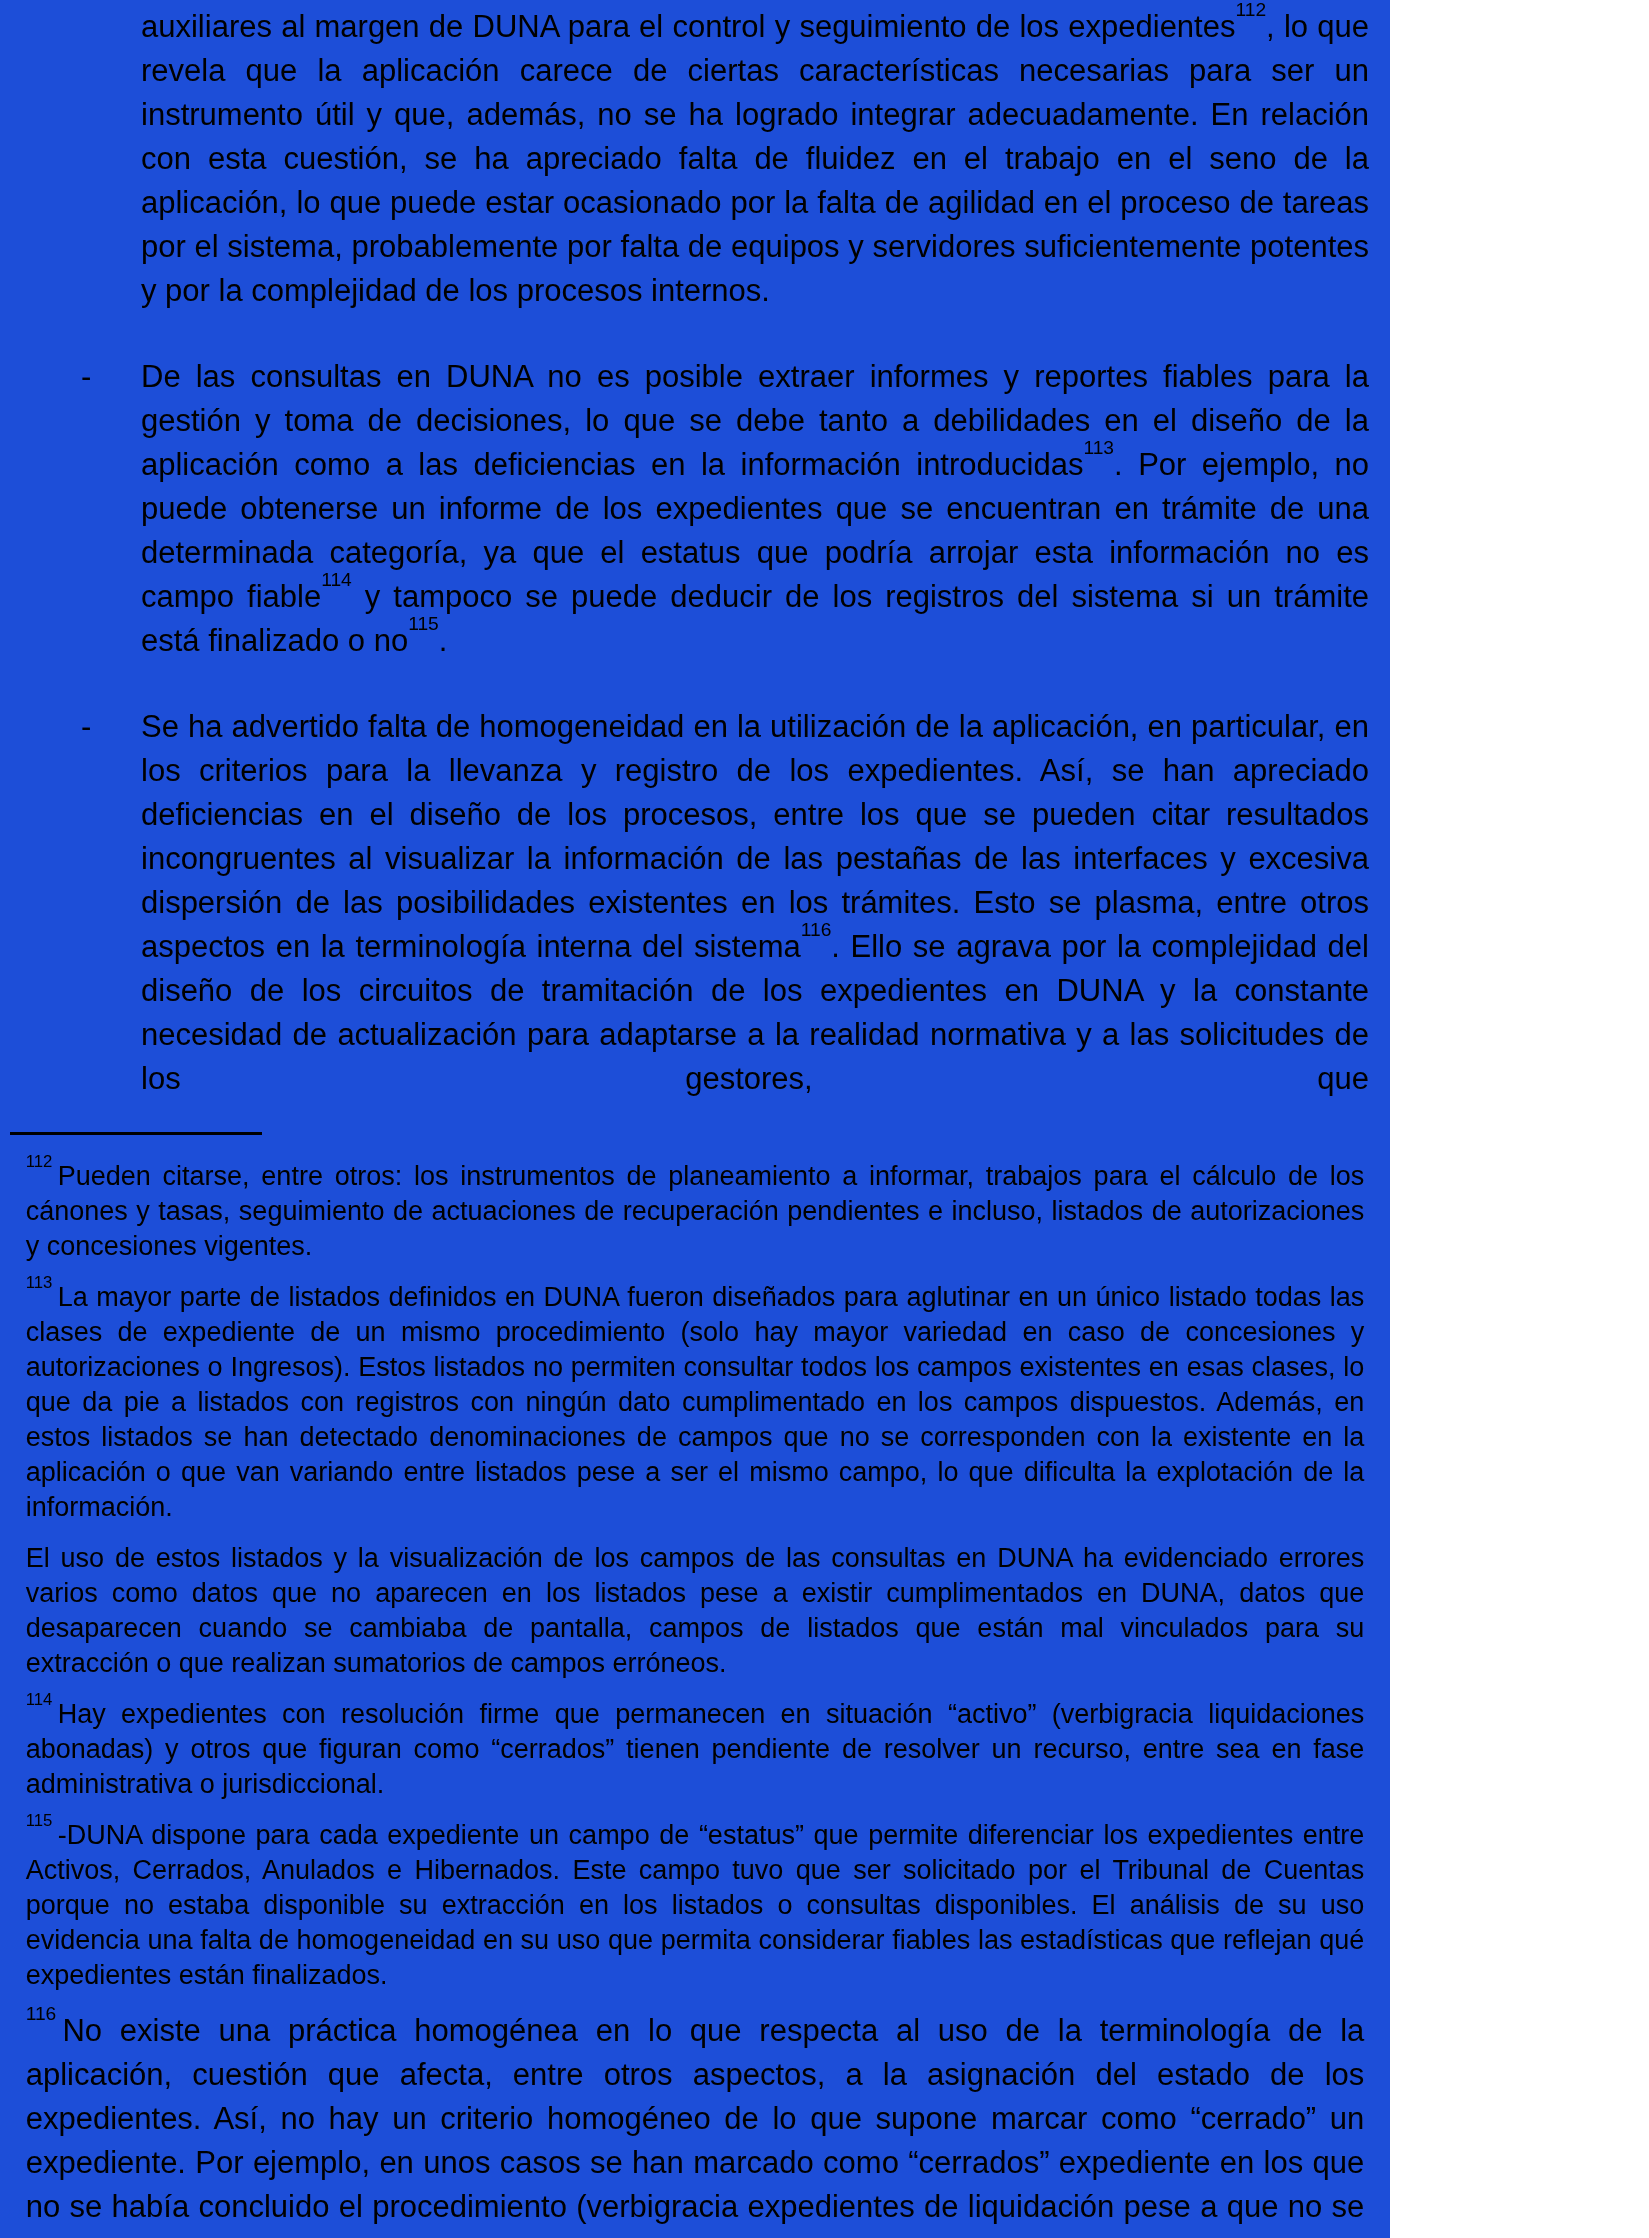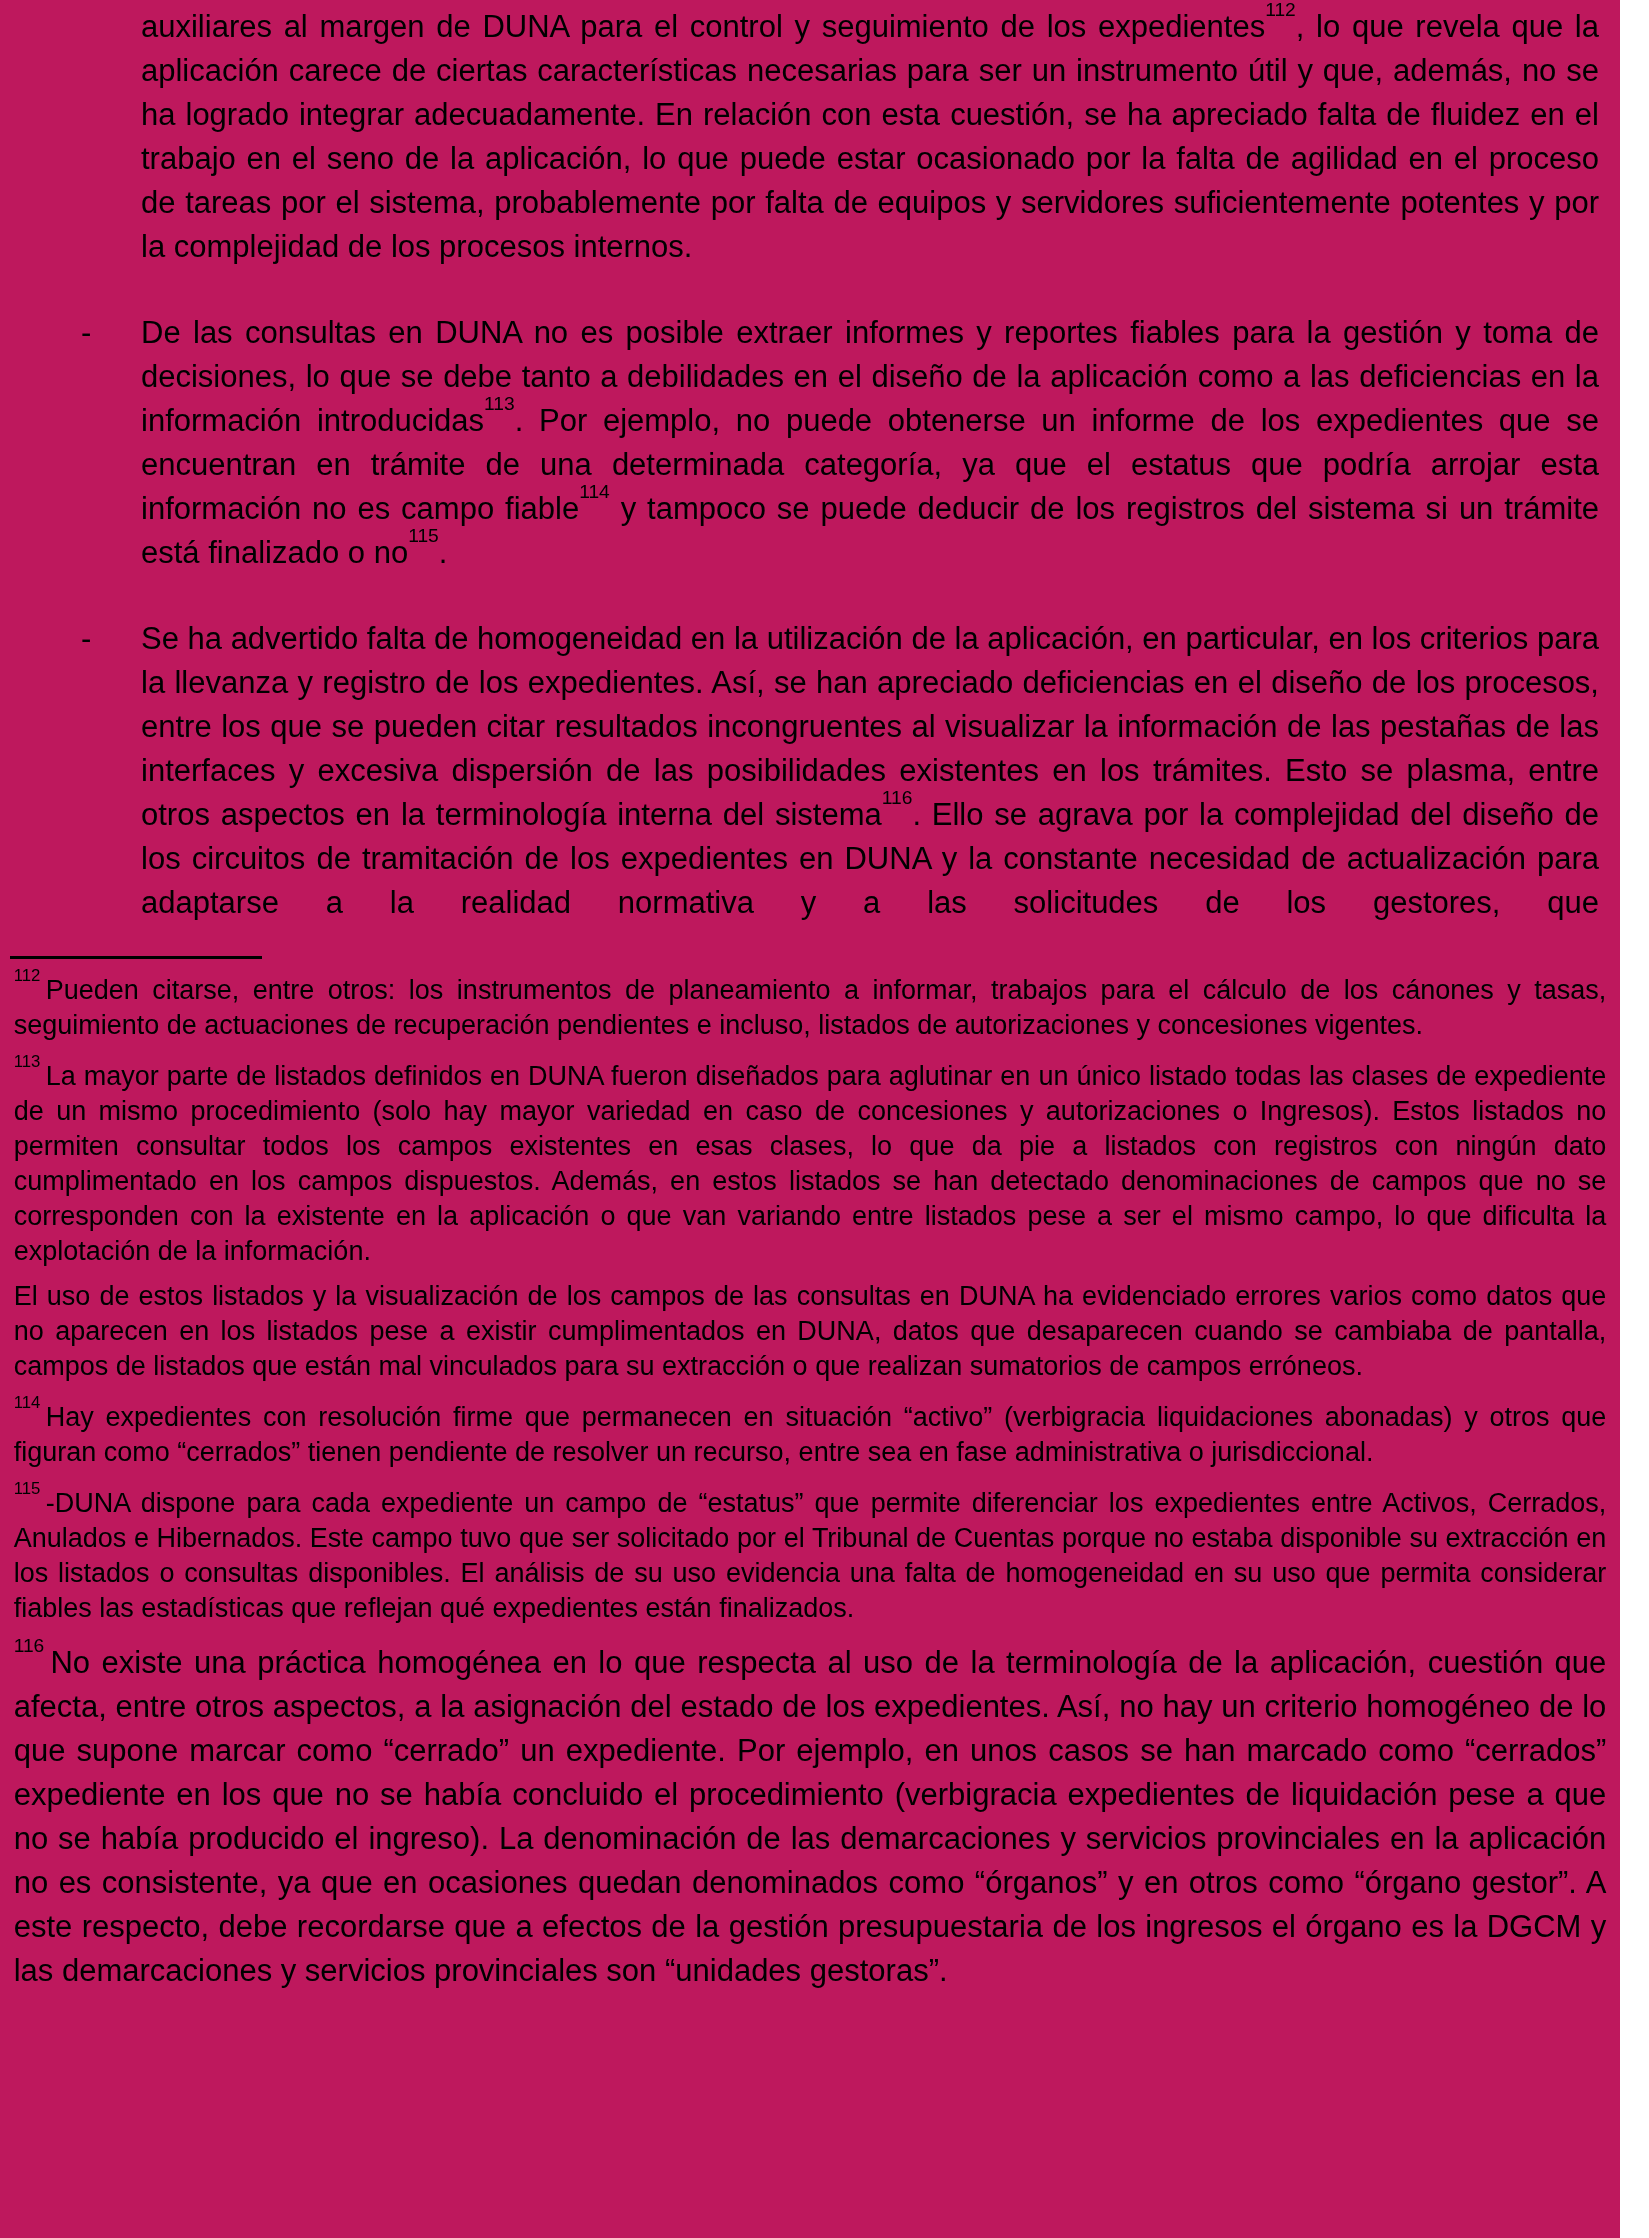--- a/index.html
+++ b/index.html
@@ -6,24 +6,24 @@
   html, body { margin: 0; padding: 0; background: #ffffff; }
   body {
     width: 1650px;
     height: 2239px;
     color: #000000;
     font-family: "Liberation Sans", "DejaVu Sans", sans-serif;
     -webkit-font-smoothing: antialiased;
   }
   .page {
     position: relative;
-    width: 1620px;
+    width: 1390px;
     height: 2239px;
     overflow: hidden;
-    background: #be185d;
+    background: #1d4ed8;
   }
   
   .body-section {
     padding: 4.8px 21px 0 141px;
     font-size: 31px;
     line-height: 44px;
     text-align: justify;
   }
   .para { margin: 0; }
   .para + .para { margin-top: 42px; }
@@ -59,21 +59,21 @@
     font-size: 27px;
     line-height: 35px;
     margin-top: 16px;
   }
   .fn:first-child { margin-top: 6.5px; }
   .fn.large {
     font-size: 31px;
     line-height: 44px;
     margin-top: 14.5px;
   }
-  .fn p { margin: 4px; }
+  .fn p { margin: 16px; }
   .fn p + p { margin-top: 9.7px; }
   sup.fn-num {
     font-size: 0.62em;
     line-height: 0;
     position: relative;
     top: -0.5em;
     margin-right: 0.32em;
   }
 </style>
 </head>

